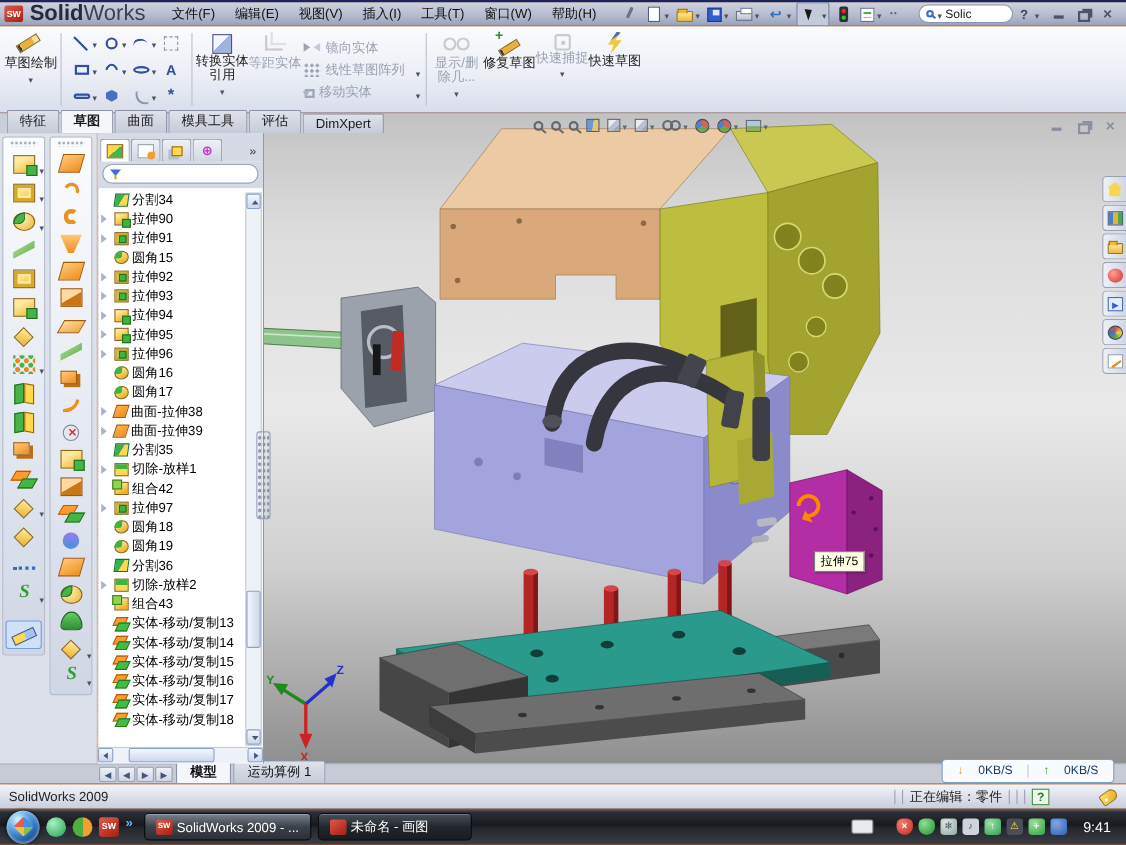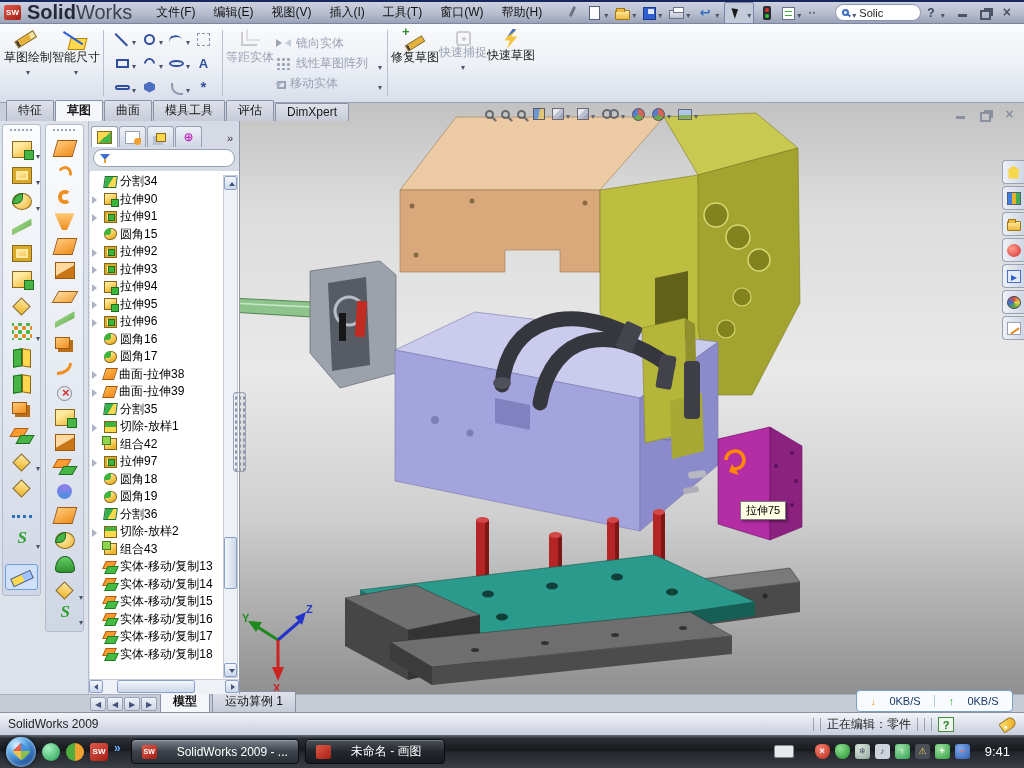--- a/index.html
+++ b/index.html
@@ -290,21 +290,21 @@
     box-shadow:inset 0 0 5px #bfe5ff,0 0 4px rgba(0,0,0,.8);}
   #orb::after{content:"";position:absolute;left:8.5px;top:8.5px;width:13px;height:13px;border-radius:2px;
     background:conic-gradient(from -45deg,#3f8fe0 0 90deg,#8fc045 90deg 180deg,#f0c545 180deg 270deg,#e85545 270deg 360deg);
     transform:rotate(45deg);opacity:.95;}
   .ql{width:18px;height:18px;flex:none;}
   .ql-green{background:radial-gradient(circle at 35% 30%,#a8f0c0,#1f9f4f);border-radius:50%;}
   .ql-orange{background:conic-gradient(#f0a030 0 180deg,#4fae3f 180deg 360deg);border-radius:50%;}
   .ql-sw{background:linear-gradient(145deg,#e05a4a,#a31f12);border-radius:3px;color:#fff;font-size:8px;font-weight:bold;
     text-align:center;line-height:18px;}
   #qlchev{color:#6ab0ff;font-size:12px;font-weight:bold;margin:0 4px 8px 0;}
-  .taskbtn{height:25px;display:flex;align-items:center;gap:20px;padding:0 10px;min-width:140px;max-width:185px;
+  .taskbtn{height:25px;display:flex;align-items:center;gap:4px;padding:0 10px;min-width:140px;max-width:185px;
     border:1px solid #0a0c0f;border-radius:4px;color:#fff;font-size:12px;white-space:nowrap;overflow:hidden;
     background:linear-gradient(180deg,#4a5058,#24282e 50%,#181b20);box-shadow:inset 0 1px 0 rgba(255,255,255,.25);}
   .taskbtn.active{background:linear-gradient(180deg,#7c838e,#3c4249 50%,#2b3037);}
   .task-ic-sw{width:15px;height:14px;background:linear-gradient(145deg,#e05a4a,#a31f12);border-radius:2px;color:#fff;
     font-size:7px;font-weight:bold;text-align:center;line-height:14px;flex:none;}
   #tray{margin-left:auto;display:flex;align-items:center;gap:5px;}
   .tr-kbd{width:20px;height:13px;background:#e8eaee;border:1px solid #888;border-radius:2px;margin-right:16px;}
   .tri{width:15px;height:15px;border-radius:3px;color:#fff;font-size:9px;font-weight:bold;text-align:center;line-height:15px;flex:none;}
   .tr-red{background:radial-gradient(circle at 35% 30%,#f08070,#c02818);border-radius:40% 40% 55% 55%;}
   .tr-green{background:radial-gradient(circle at 35% 30%,#8fe08f,#1f8f2f);border-radius:40% 40% 55% 55%;}
@@ -384,25 +384,20 @@
     </div>
   </div>
 
   <div id="ribbon">
     <div class="rgroup">
       <div class="bigbtn has-arrow">
           <span class="rbi rb-pencil"></span>
           <span class="rbl">草图绘制</span>
           <i class="dd"></i>
         </div>
-        <div class="bigbtn has-arrow">
-          <span class="rbi rb-dim"></span>
-          <span class="rbl">智能尺寸</span>
-          <i class="dd"></i>
-        </div>
     </div>
     <div class="vsep"></div>
     <div id="skgrid">
       <div class="skc has-arrow">
           <span class="sk sk-line"></span>
           <i class="dd"></i>
         </div>
         <div class="skc has-arrow">
           <span class="sk sk-circle"></span>
           <i class="dd"></i>
@@ -439,20 +434,25 @@
         <div class="skc has-arrow">
           <span class="sk sk-fillet"></span>
           <i class="dd"></i>
         </div>
         <div class="skc">
           <span class="sk sk-point">*</span>
         </div>
     </div>
     <div class="vsep"></div>
     <div class="rgroup">
+        <div class="bigbtn has-arrow">
+          <span class="rbi rb-convert"></span>
+          <span class="rbl">转换实体引用</span>
+          <i class="dd"></i>
+        </div>
         <div class="bigbtn disabled">
           <span class="rbi rb-offset"></span>
           <span class="rbl">等距实体</span>
         </div>
     </div>
     <div id="stackcol">
       <div class="stackbtn disabled">
           <span class="rs rs-mirror"></span>
           <span>镜向实体</span>
         </div>
@@ -462,20 +462,25 @@
           <i class="dd"></i>
         </div>
         <div class="stackbtn disabled has-arrow">
           <span class="rs rs-move"></span>
           <span>移动实体</span>
           <i class="dd"></i>
         </div>
     </div>
     <div class="vsep"></div>
     <div class="rgroup">
+      <div class="bigbtn disabled has-arrow">
+          <span class="rbi rb-disp"></span>
+          <span class="rbl">显示/删除几...</span>
+          <i class="dd"></i>
+        </div>
         <div class="bigbtn">
           <span class="rbi rb-repair"></span>
           <span class="rbl">修复草图</span>
         </div>
         <div class="bigbtn disabled has-arrow">
           <span class="rbi rb-snap"></span>
           <span class="rbl">快速捕捉</span>
           <i class="dd"></i>
         </div>
         <div class="bigbtn">

